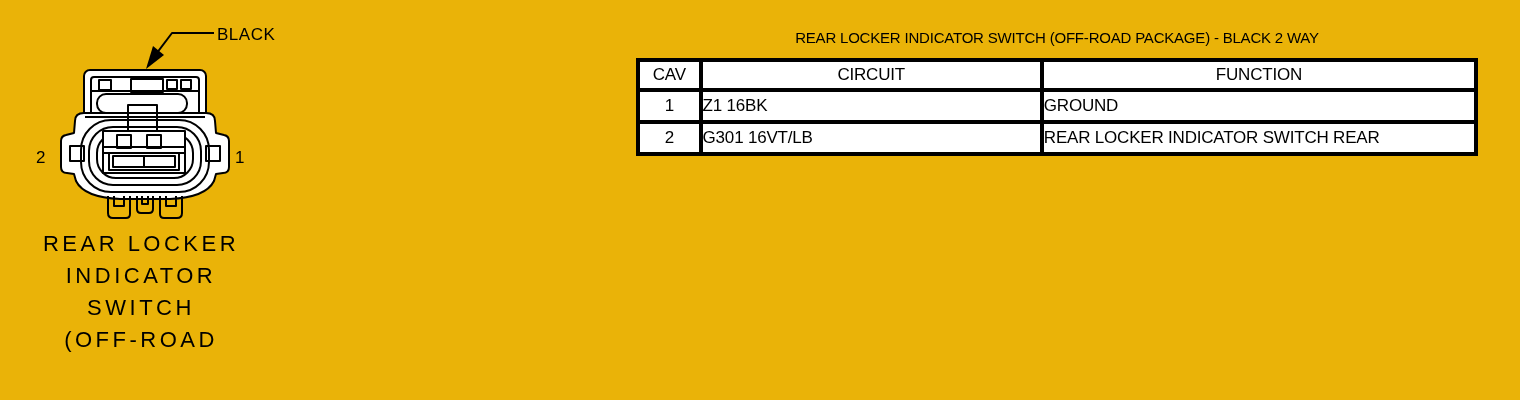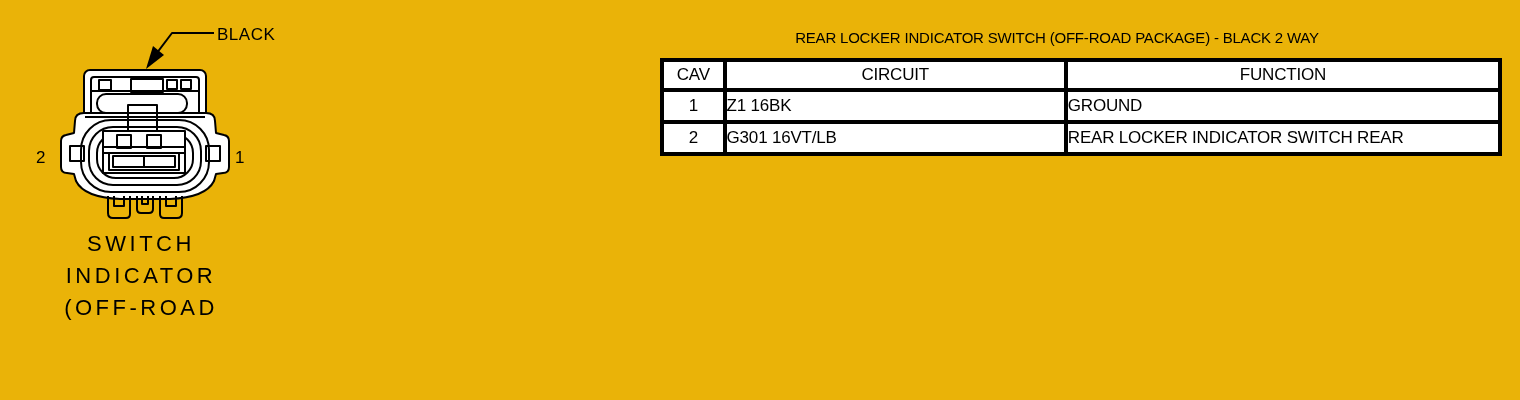--- a/index.html
+++ b/index.html
@@ -50,21 +50,20 @@
   }
   #pinout-table-wrap {
     position: absolute;
     left: 636px; top: 58px;
   }
   table.pinout {
     border-collapse: collapse;
     table-layout: fixed;
     width: 842px;
     background: #ffffff;
-    margin-left: 24px;
   }
   table.pinout th, table.pinout td {
     border: 4px solid #000000;
     font-size: 17px;
     letter-spacing: -0.2px;
     padding: 0;
     overflow: hidden;
     white-space: nowrap;
     background: #ffffff;
     font-weight: normal;
@@ -134,22 +133,23 @@
       <path d="M 160 197 L 160 214 Q 160 218 164 218 L 177 218 Q 182 218 182 213 L 182 197"></path>
       <path d="M 166 197 L 166 206 L 176 206 L 176 197"></path>
     </g>
 
     <text class="callout-text" x="217" y="40" stroke="none">BLACK</text>
     <text class="pin-text" x="36" y="163" stroke="none">2</text>
     <text class="pin-text" x="235" y="163" stroke="none">1</text>
   </svg>
 
   <div id="figure-caption">
+    <div>REAR LOCKER</div>
+    <div>INDICATOR</div>
     <div>SWITCH</div>
-    <div>INDICATOR</div>
     <div>(OFF-ROAD</div>
   </div>
 
   <div id="table-title">REAR LOCKER INDICATOR SWITCH (OFF-ROAD PACKAGE) - BLACK 2 WAY</div>
 
   <div id="pinout-table-wrap">
     <table class="pinout">
       <colgroup>
         <col style="width:62px">
         <col style="width:338px">

